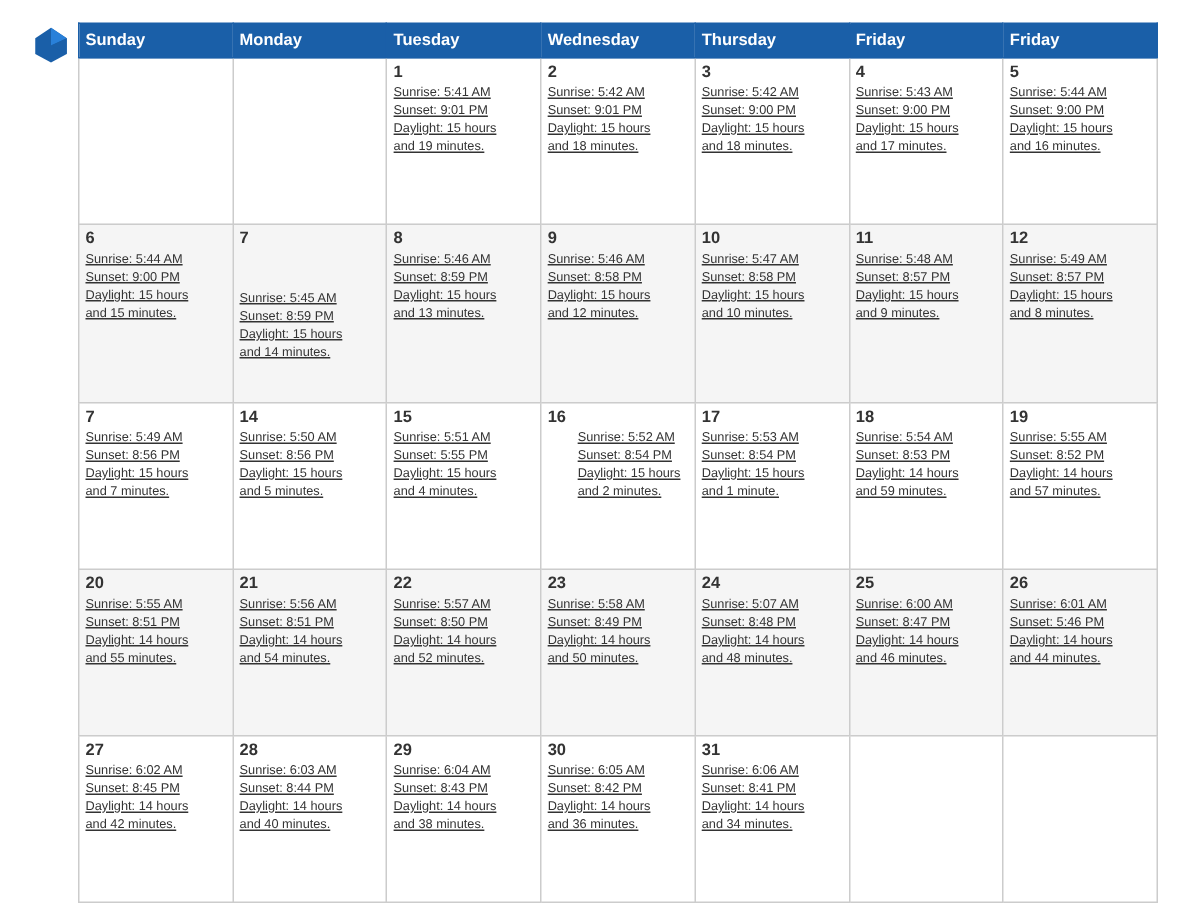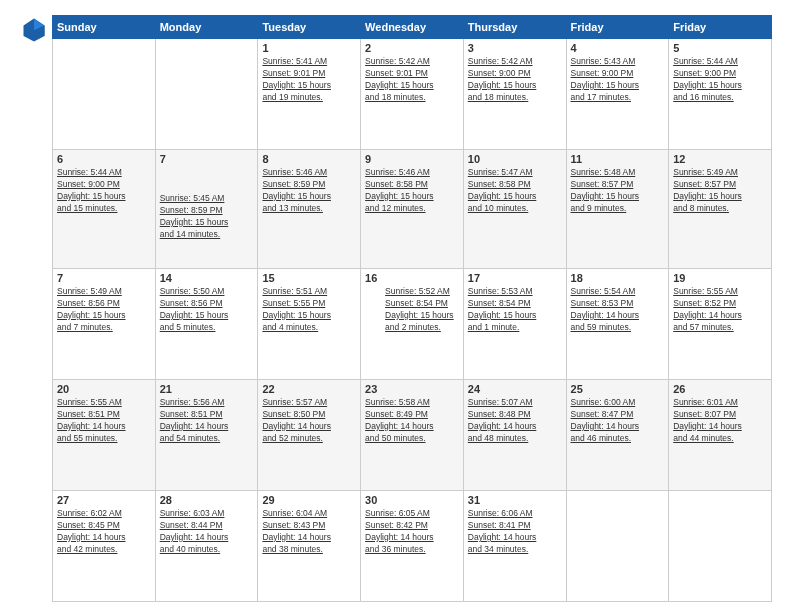--- a/index.html
+++ b/index.html
@@ -315,21 +315,21 @@
           <td>
             <span class="day-num">25</span>
             <div class="day-info" style="white-space: pre-line;">Sunrise: 6:00 AM
 Sunset: 8:47 PM
 Daylight: 14 hours
 and 46 minutes.</div>
           </td>
           <td>
             <span class="day-num">26</span>
             <div class="day-info" style="white-space: pre-line;">Sunrise: 6:01 AM
-Sunset: 8:07 PM
+Sunset: 5:46 PM
 Daylight: 14 hours
 and 44 minutes.</div>
           </td>
         </tr>
         <tr>
           <td>
             <span class="day-num">27</span>
             <div class="day-info" style="white-space: pre-line;">Sunrise: 6:02 AM
 Sunset: 8:45 PM
 Daylight: 14 hours

